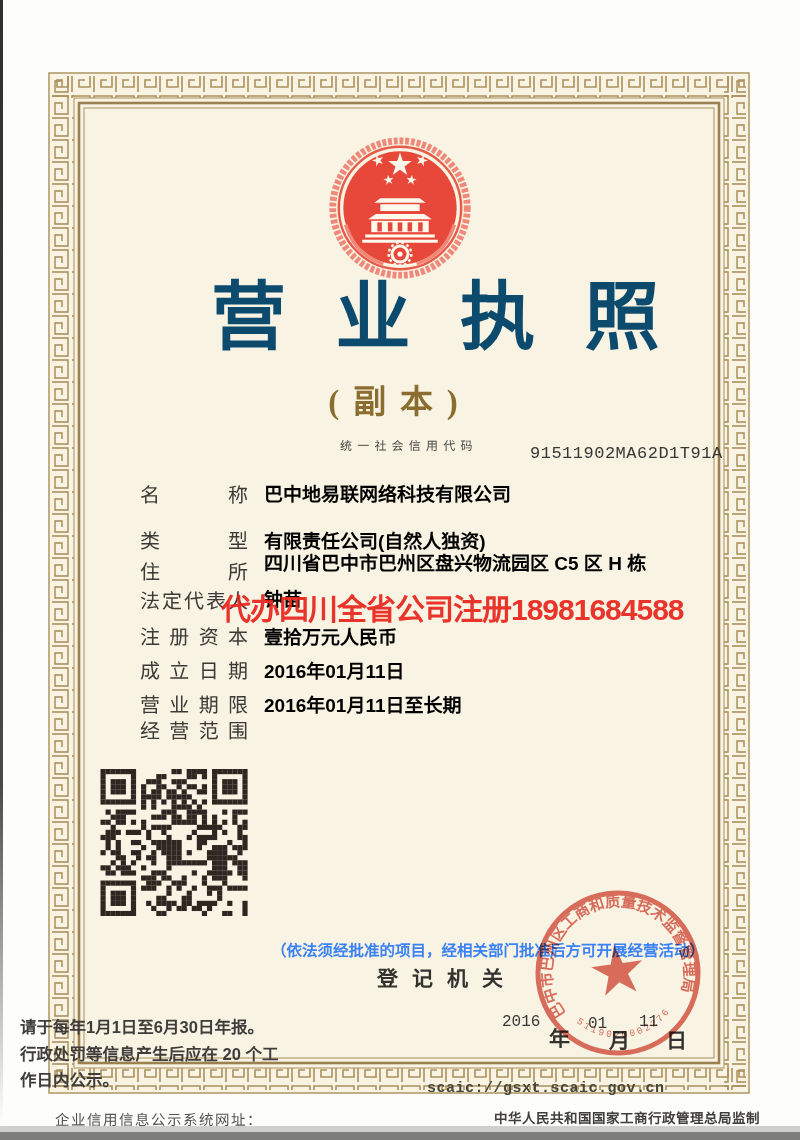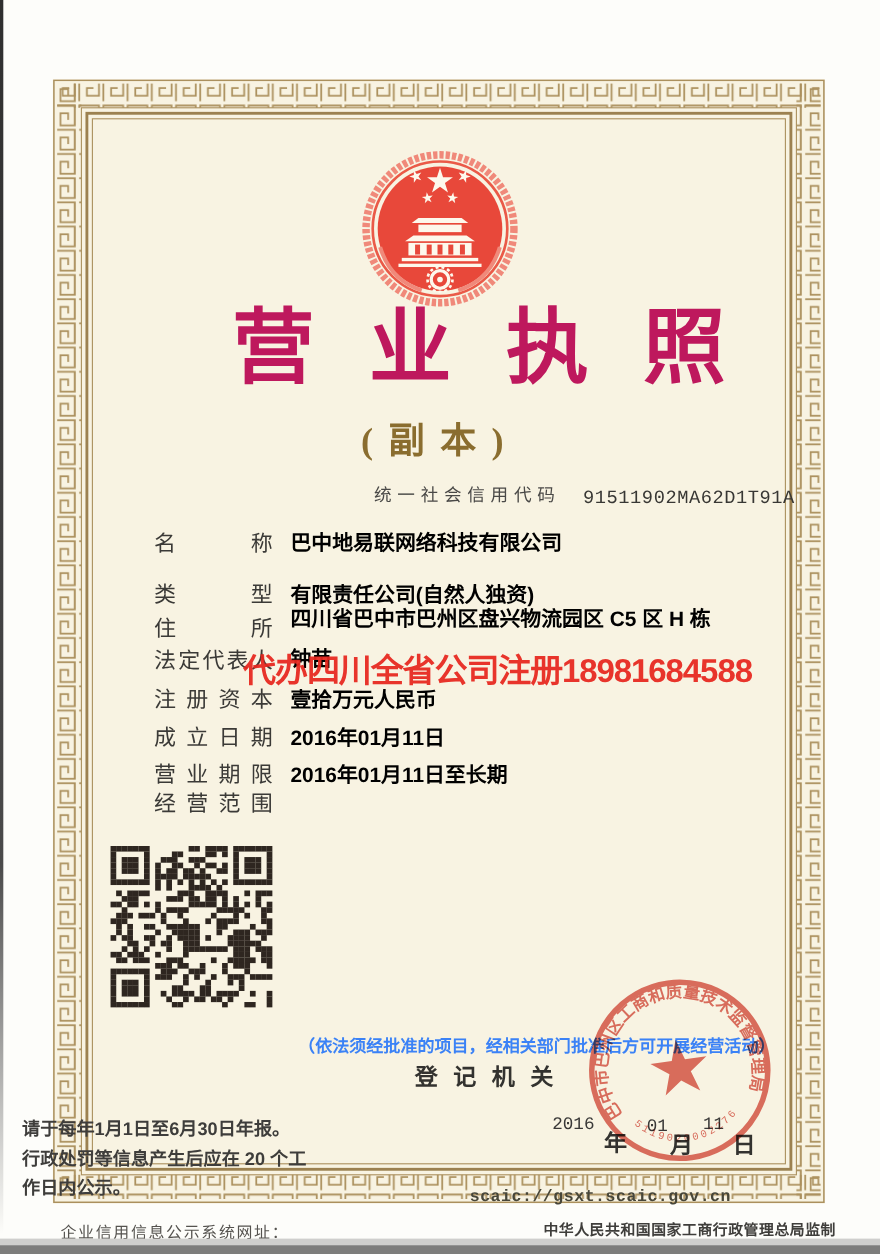--- a/index.html
+++ b/index.html
@@ -5,25 +5,25 @@
   html,body{margin:0;padding:0;background:#fdfdfa;}
   #stage{position:relative;width:800px;height:1140px;background:#fdfdfa;overflow:hidden;
          font-family:"Liberation Sans","DejaVu Sans",sans-serif;}
   .abs{position:absolute;}
   
   .paper{left:48px;top:72px;width:702px;height:1022px;background:#f8f3e2;}
   .frame{left:48px;top:72px;}
   
   .emblem{left:324px;top:137px;}
   .title{left:211px;top:280px;font-family:"Liberation Serif","DejaVu Serif",serif;
-         font-size:75px;font-weight:800;color:#be185d;letter-spacing:0.66em;white-space:nowrap;line-height:1;}
+         font-size:75px;font-weight:800;color:#0c4a6e;letter-spacing:0.66em;white-space:nowrap;line-height:1;}
   .subtitle{left:0;top:386px;width:800px;text-align:center;font-family:"Liberation Serif","DejaVu Serif",serif;
          font-size:33px;font-weight:700;color:#8a6d2f;letter-spacing:0.42em;line-height:1;}
   .cc-label{left:340px;top:436px;font-family:"Liberation Serif","DejaVu Serif",serif;
-         font-size:16px;color:#4a4947;letter-spacing:5.2px;white-space:nowrap;}
+         font-size:12px;color:#4a4947;letter-spacing:5.2px;white-space:nowrap;}
   .cc-code{left:530px;top:444px;font-family:"Liberation Mono","DejaVu Sans Mono",monospace;
          font-size:17px;color:#383734;letter-spacing:0.5px;white-space:nowrap;}
   
   .flabel{left:140px;width:108px;font-family:"Liberation Serif","DejaVu Serif",serif;
          font-size:20px;color:#3b3a37;text-align:justify;text-align-last:justify;line-height:1.1;}
   .fvalue{left:264px;font-size:19px;font-weight:700;color:#000000;white-space:nowrap;line-height:1.15;}
   .scope{left:264px;top:717px;width:473px;font-size:18.5px;font-weight:700;color:#23221f;
          line-height:23.6px;text-align:justify;white-space:normal;}
   
   .watermark{left:221px;top:585px;font-size:30px;font-weight:700;color:#e7261e;

